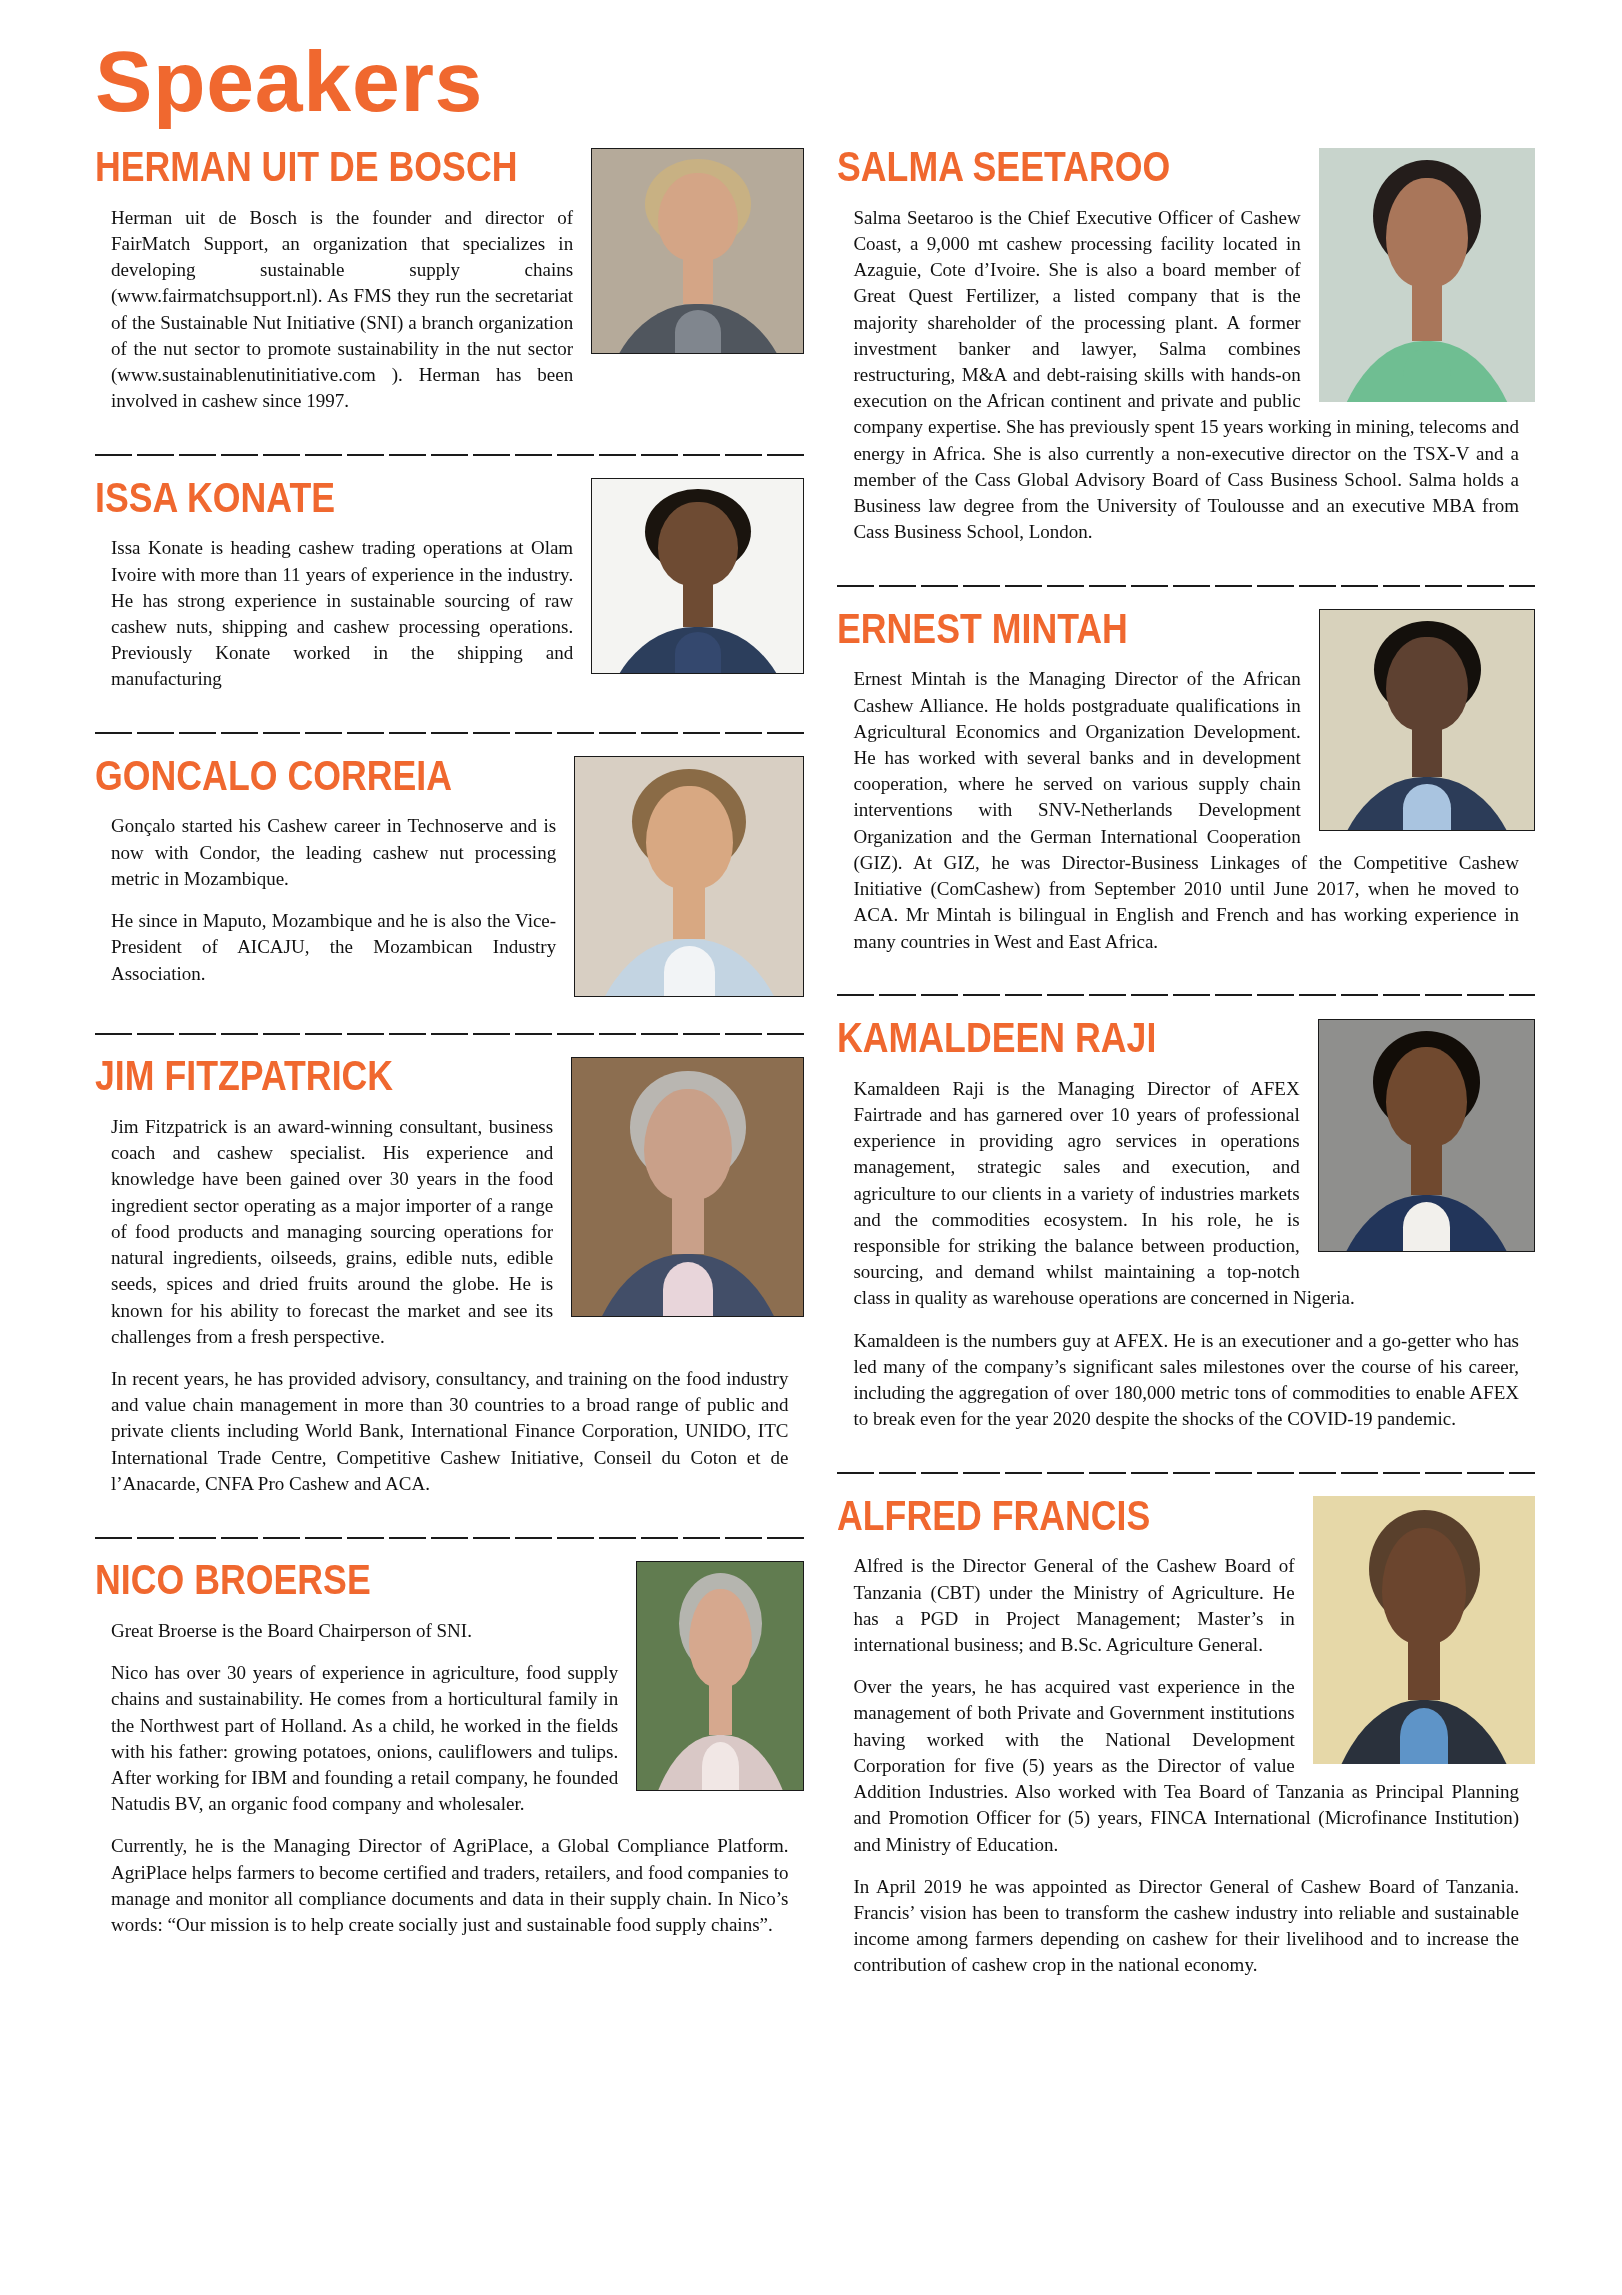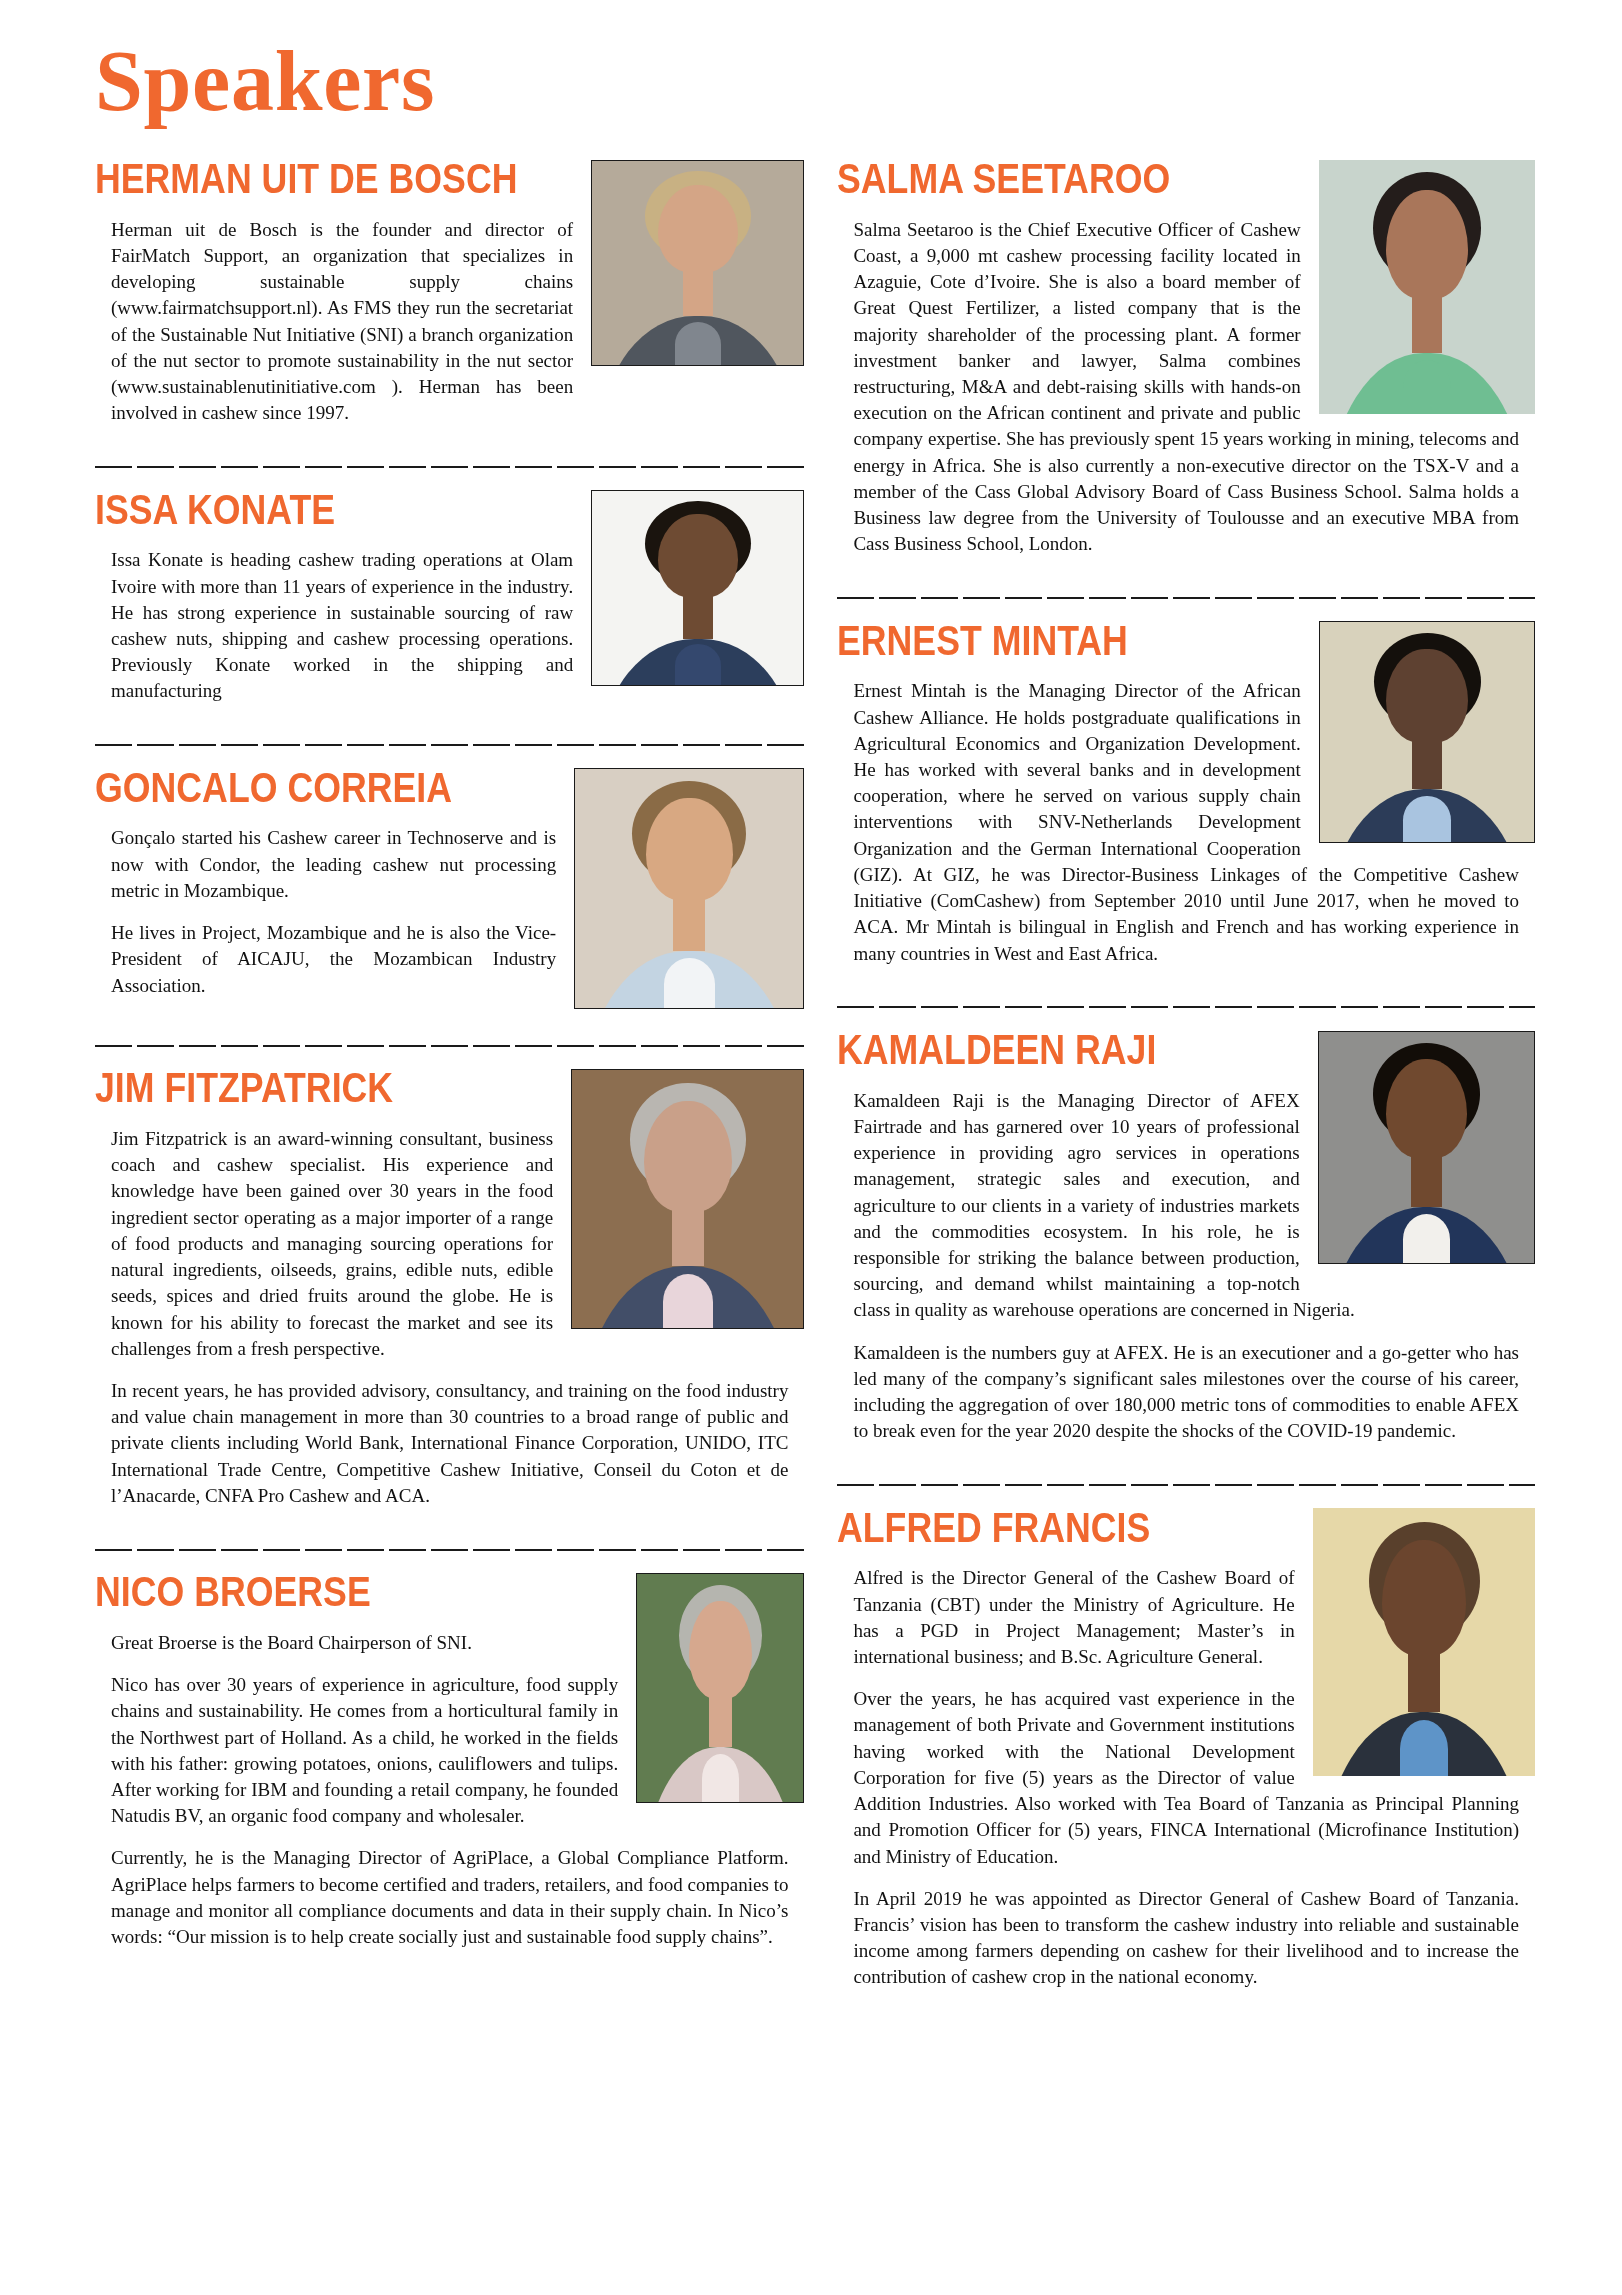--- a/index.html
+++ b/index.html
@@ -10,27 +10,27 @@
   *{box-sizing:border-box;}
   html,body{margin:0;padding:0;background:#ffffff;}
   body{
     width:1623px;
     min-height:2295px;
     font-family:"Liberation Serif","DejaVu Serif",serif;
     color:var(--ink);
     padding:38px 88px 39px 95px;
   }
   .page-title{
-    font-family:Liberation Serif, serif;
+    font-family:Liberation Sans, sans-serif;
     font-weight:700;
     font-size:86px;
     line-height:1;
     color:var(--accent);
     letter-spacing:0.7px;
-    margin:0 0 33px 0;
+    margin:0 0 21px 0;
   }
   .columns{
     display:flex;
     gap:33px;
     align-items:flex-start;
   }
   .col{min-width:0;}
   .col-left{width:717px;}
   .col-right{width:705px;}
   .bio{overflow:visible;}
@@ -126,21 +126,21 @@
     <section class="bio">
       <div class="photo p2" style="--bg: #D8CFC3; --skin: #D8A882; --hair: #8A6B46; --shirt: #C3D4E2; --collar: #F2F4F6;">
         <div class="ph-hair"></div>
         <div class="ph-head"></div>
         <div class="ph-neck"></div>
         <div class="ph-torso"></div>
         <div class="ph-collar"></div>
       </div>
       <h2 class="name">GONCALO CORREIA</h2>
       <p>Gonçalo started his Cashew career in Technoserve and is now with Condor, the leading cashew nut processing metric in Mozambique.</p>
-      <p>He lives in Project, Mozambique and he is also the Vice-President of AICAJU, the Mozambican Industry Association.</p>
+      <p>He since in Maputo, Mozambique and he is also the Vice-President of AICAJU, the Mozambican Industry Association.</p>
     </section>
 
     <div class="divider"></div>
 
     <section class="bio">
       <div class="photo p3" style="--bg: #8C6E50; --skin: #C9A089; --hair: #B9B6B1; --shirt: #424E68; --collar: #E8D5DA;">
         <div class="ph-hair"></div>
         <div class="ph-head"></div>
         <div class="ph-neck"></div>
         <div class="ph-torso"></div>

